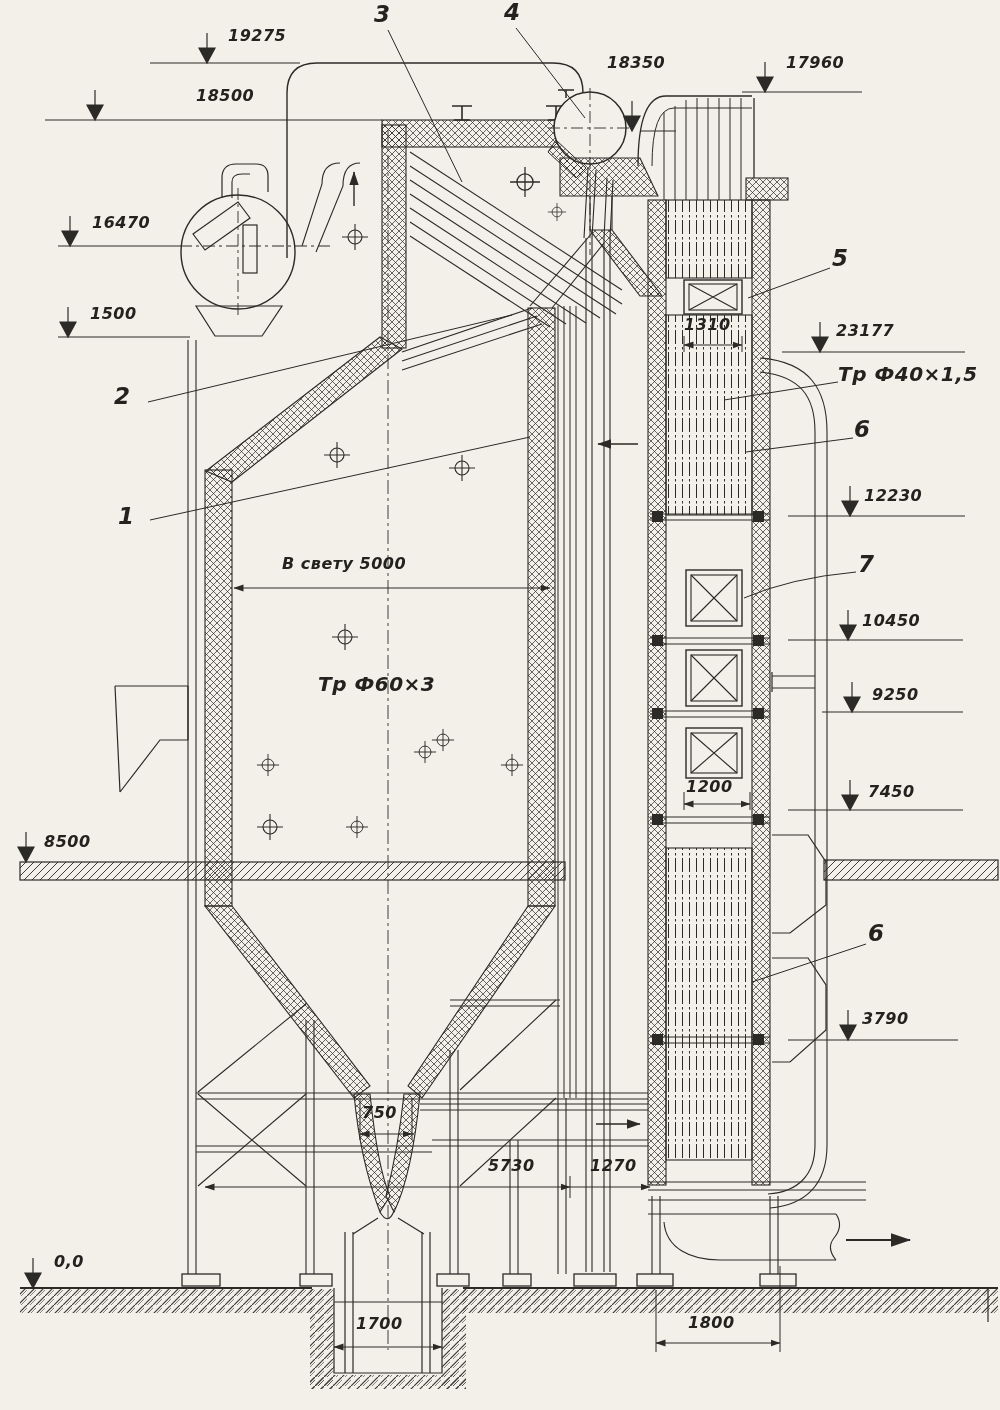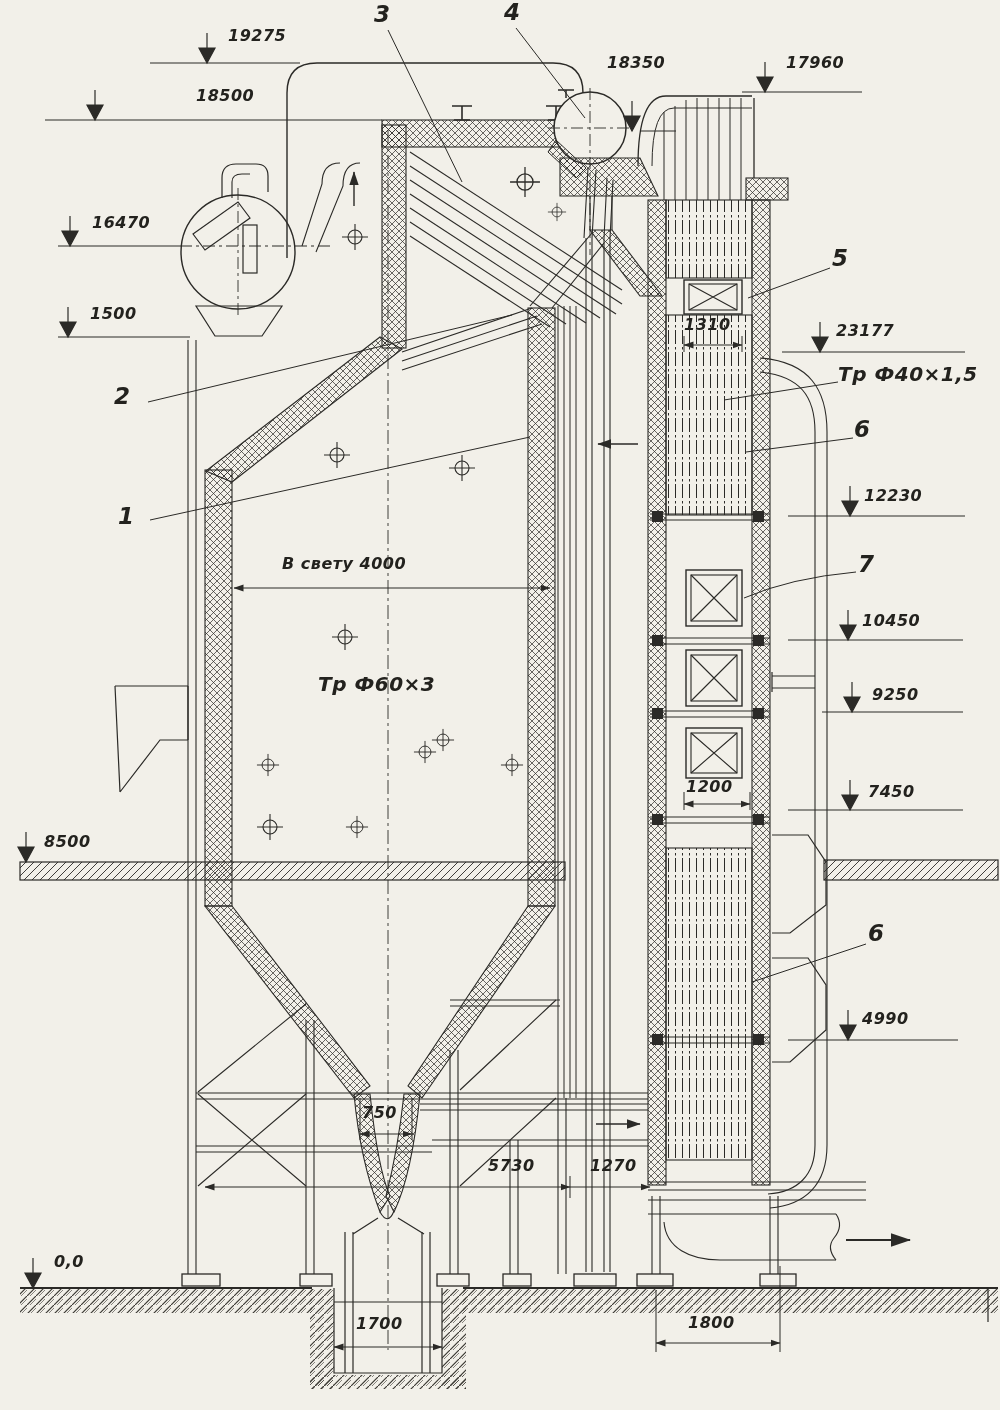--- a/index.html
+++ b/index.html
@@ -330,34 +330,34 @@
 <div class="lbl" style="left:607px;top:55px">18350</div>
 <div class="lbl" style="left:786px;top:55px">17960</div>
 <div class="lbl" style="left:92px;top:215px">16470</div>
 <div class="lbl" style="left:90px;top:306px">1500</div>
 <div class="lbl" style="left:836px;top:323px">23177</div>
 <div class="lbl" style="left:864px;top:488px">12230</div>
 <div class="lbl" style="left:862px;top:613px">10450</div>
 <div class="lbl" style="left:872px;top:687px">9250</div>
 <div class="lbl" style="left:868px;top:784px">7450</div>
 <div class="lbl" style="left:44px;top:834px">8500</div>
-<div class="lbl" style="left:862px;top:1011px">4990</div>
+<div class="lbl" style="left:862px;top:1011px">3790</div>
 <div class="lbl" style="left:54px;top:1254px">0,0</div>
 
 <div class="lbl part" style="left:374px;top:3px">3</div>
 <div class="lbl part" style="left:504px;top:1px">4</div>
 <div class="lbl part" style="left:832px;top:247px">5</div>
 <div class="lbl part" style="left:854px;top:418px">6</div>
 <div class="lbl part" style="left:858px;top:553px">7</div>
 <div class="lbl part" style="left:868px;top:922px">6</div>
 <div class="lbl part" style="left:114px;top:385px">2</div>
 <div class="lbl part" style="left:118px;top:505px">1</div>
 
 <div class="lbl" style="left:684px;top:317px">1310</div>
-<div class="lbl" style="left:282px;top:556px">В свету 4000</div>
+<div class="lbl" style="left:282px;top:556px">В свету 5000</div>
 <div class="lbl" style="left:686px;top:779px">1200</div>
 <div class="lbl" style="left:362px;top:1105px">750</div>
 <div class="lbl" style="left:488px;top:1158px">5730</div>
 <div class="lbl" style="left:590px;top:1158px">1270</div>
 <div class="lbl" style="left:356px;top:1316px">1700</div>
 <div class="lbl" style="left:688px;top:1315px">1800</div>
 
 <div class="lbl ann" style="left:318px;top:674px">Тр Ф60×3</div>
 <div class="lbl ann" style="left:838px;top:364px">Тр Ф40×1,5</div>
 

